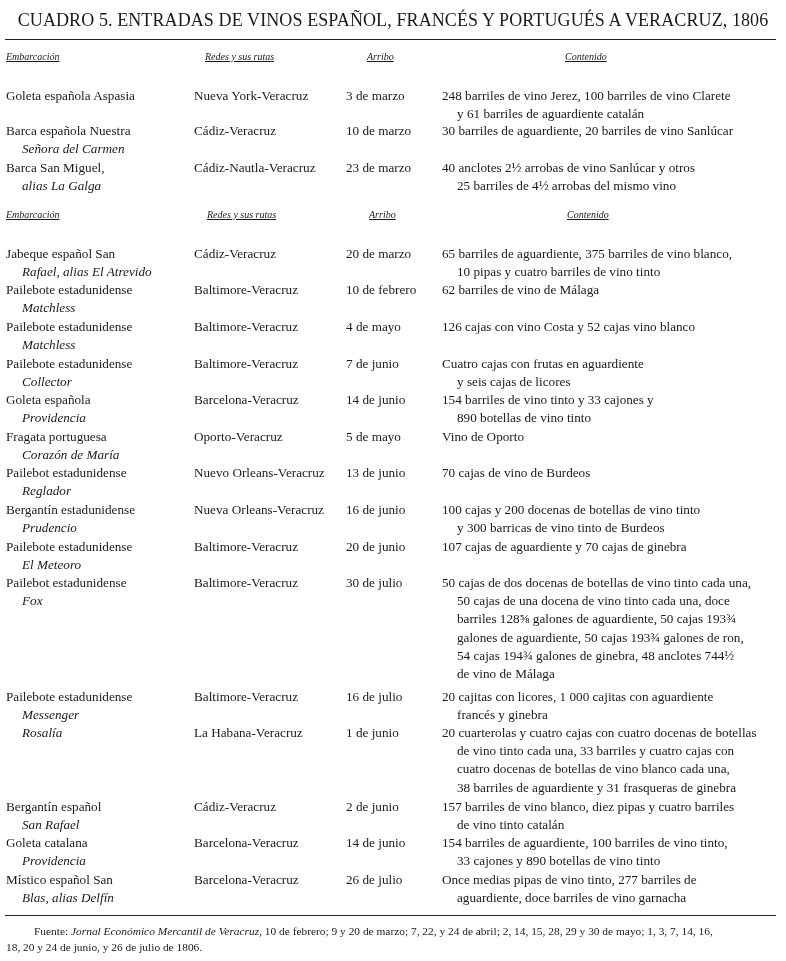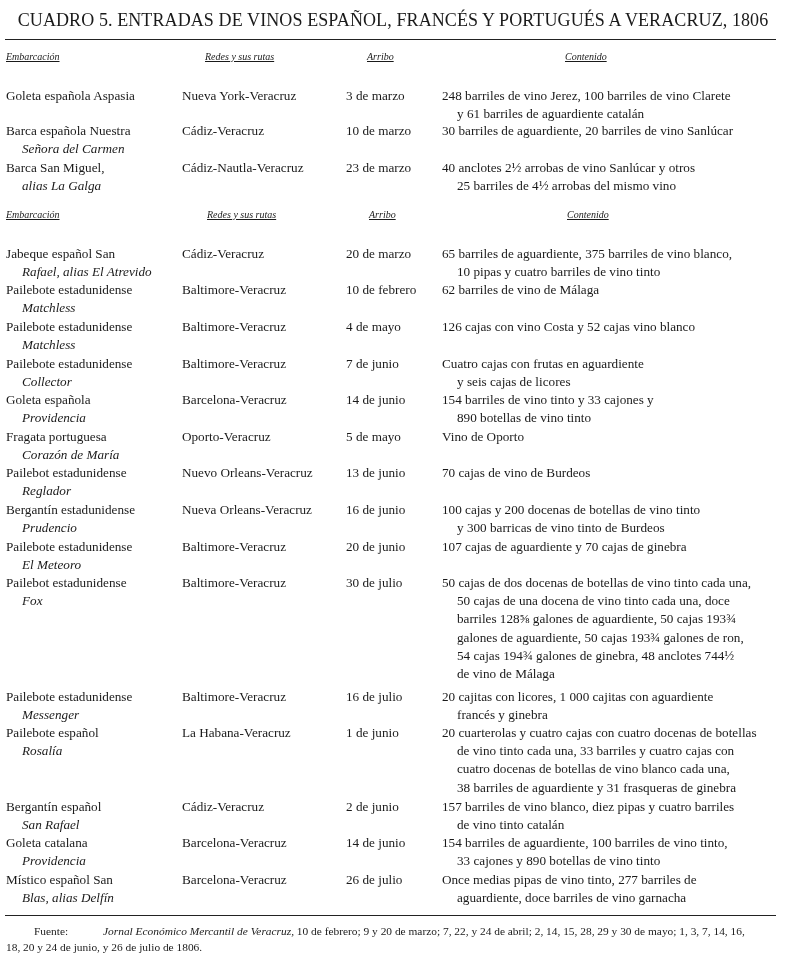--- a/index.html
+++ b/index.html
@@ -10,33 +10,33 @@
   }
   .title {
     position: absolute; left: 0; top: 10px; width: 786px; text-align: center;
     font-size: 18px; letter-spacing: 0.1px;
   }
   .rule { position: absolute; left: 5px; width: 771px; height: 1px; background: #222; }
   .hdr { position: absolute; font-style: italic; font-size: 10px; text-decoration: underline; }
   .row { position: absolute; left: 0; width: 786px; line-height: 18.2px; }
   .cell { position: absolute; top: 0; }
   .c-ship { left: 6px; width: 180px; }
-  .c-route { left: 182px; width: 160px; }
+  .c-route { left: 194px; width: 160px; }
   .c-date { left: 346px; width: 92px; }
   .c-content { left: 442px; width: 340px; }
   .line { display: block; white-space: nowrap; }
   .ind { padding-left: 16px; font-style: italic; }
   .ind2 { padding-left: 15px; }
   .src {
     position: absolute; left: 6px; top: 923px; width: 772px;
     font-size: 11.4px; line-height: 16px;
   }
   .src .l1 { padding-left: 28px; display: block; white-space: nowrap; }
   .src .l2 { display: block; white-space: nowrap; }
-  .src i { font-style: italic; margin-left: 32px; }
+  .src i { font-style: italic; }
 </style>
 </head>
 <body>
 
 <div class="title">CUADRO 5. ENTRADAS DE VINOS ESPAÑOL, FRANCÉS Y PORTUGUÉS A VERACRUZ, 1806</div>
 <div class="rule" style="top:39px;"></div>
 
 <div class="hdr" style="left:6px;top:51px;">Embarcación</div>
 <div class="hdr" style="left:205px;top:51px;">Redes y sus rutas</div>
 <div class="hdr" style="left:367px;top:51px;">Arribo</div>
@@ -211,21 +211,20 @@
       </div>
       <div class="cell c-route">Baltimore-Veracruz</div>
       <div class="cell c-date">16 de julio</div>
       <div class="cell c-content">
         <span class="line">20 cajitas con licores, 1 000 cajitas con aguardiente</span>
         <span class="line ind2">francés y ginebra</span>
       </div>
     </div>
     <div class="row" style="top: 724px;">
       <div class="cell c-ship">
-        <span class="line">Pailebote español</span>
         <span class="line ind">Rosalía</span>
       </div>
       <div class="cell c-route">La Habana-Veracruz</div>
       <div class="cell c-date">1 de junio</div>
       <div class="cell c-content">
         <span class="line">20 cuarterolas y cuatro cajas con cuatro docenas de botellas</span>
         <span class="line ind2">de vino tinto cada una, 33 barriles y cuatro cajas con</span>
         <span class="line ind2">cuatro docenas de botellas de vino blanco cada una,</span>
         <span class="line ind2">38 barriles de aguardiente y 31 frasqueras de ginebra</span>
       </div>

